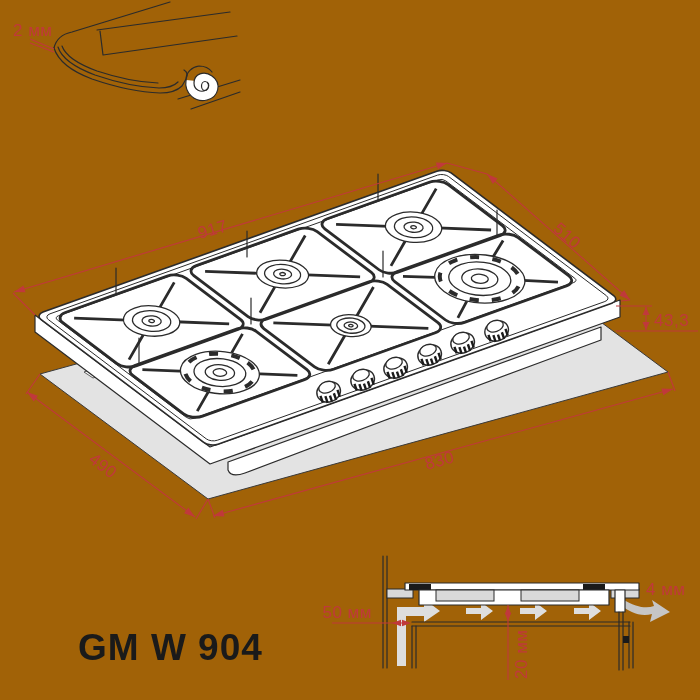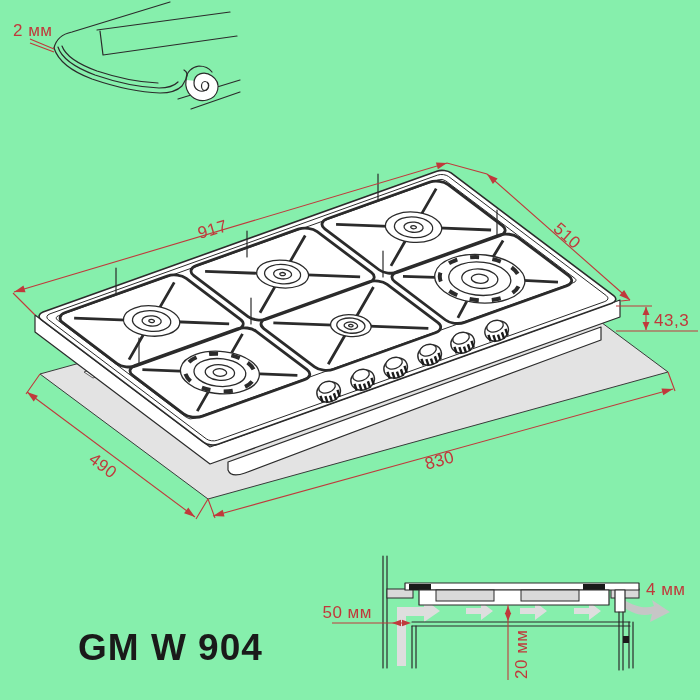--- a/index.html
+++ b/index.html
@@ -1,16 +1,16 @@
 <!DOCTYPE html>
 <html><head>
 <meta charset="utf-8">
 <style>
   html,body{margin:0;padding:0;background:#fff;}
-  .page{position:relative;width:700px;height:700px;background:#86efac;overflow:hidden;
+  .page{position:relative;width:700px;height:700px;background:#a16207;overflow:hidden;
         font-family:"Liberation Sans", sans-serif;}
   svg{display:block;}
   .blk{stroke:#2b2b2b;fill:none;stroke-width:1.2;stroke-linecap:round;stroke-linejoin:round;}
   .blkf{stroke:#2b2b2b;fill:#ffffff;stroke-width:1.2;stroke-linejoin:round;}
   .red{stroke:#c0393b;fill:none;stroke-width:1.1;}
   .redf{fill:#c0393b;stroke:none;}
   .rtxt{fill:#c0393b;font-size:17px;letter-spacing:.5px;}
   .gray{fill:#e3e3e3;stroke:#3a3a3a;stroke-width:1;}
   .slab{fill:#d9d9d9;stroke:#2b2b2b;stroke-width:1;}
   .flow{fill:#dedede;stroke:none;}

